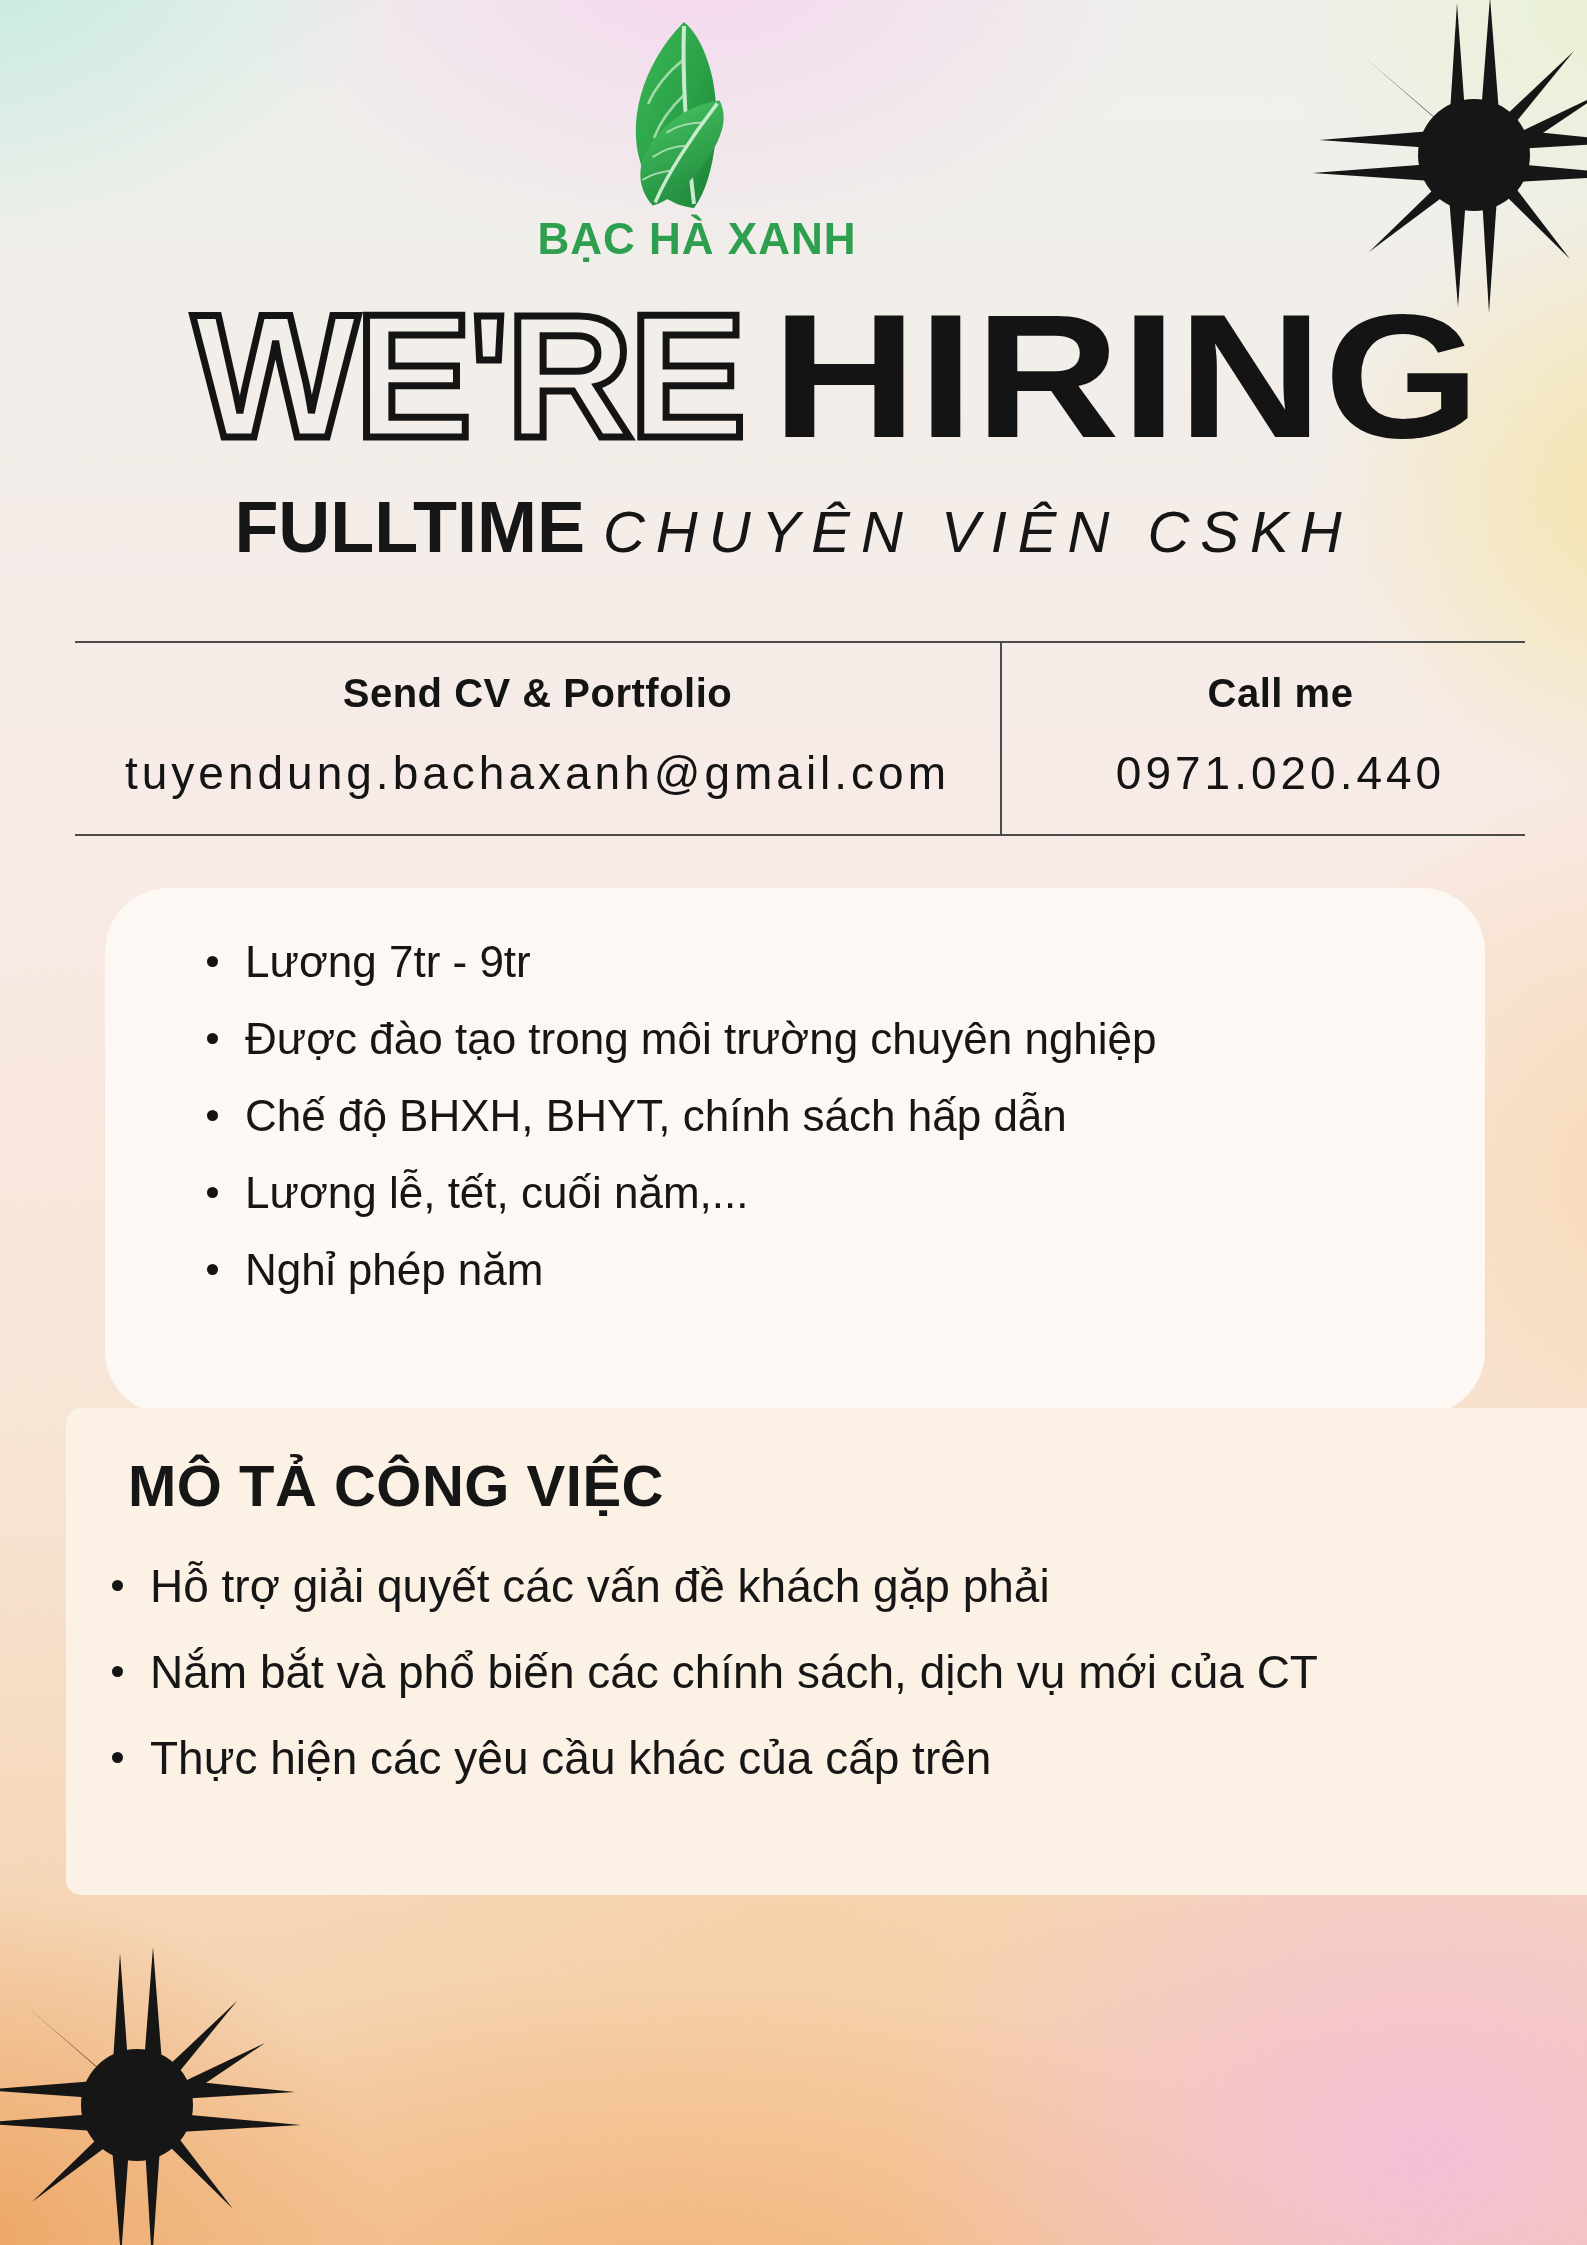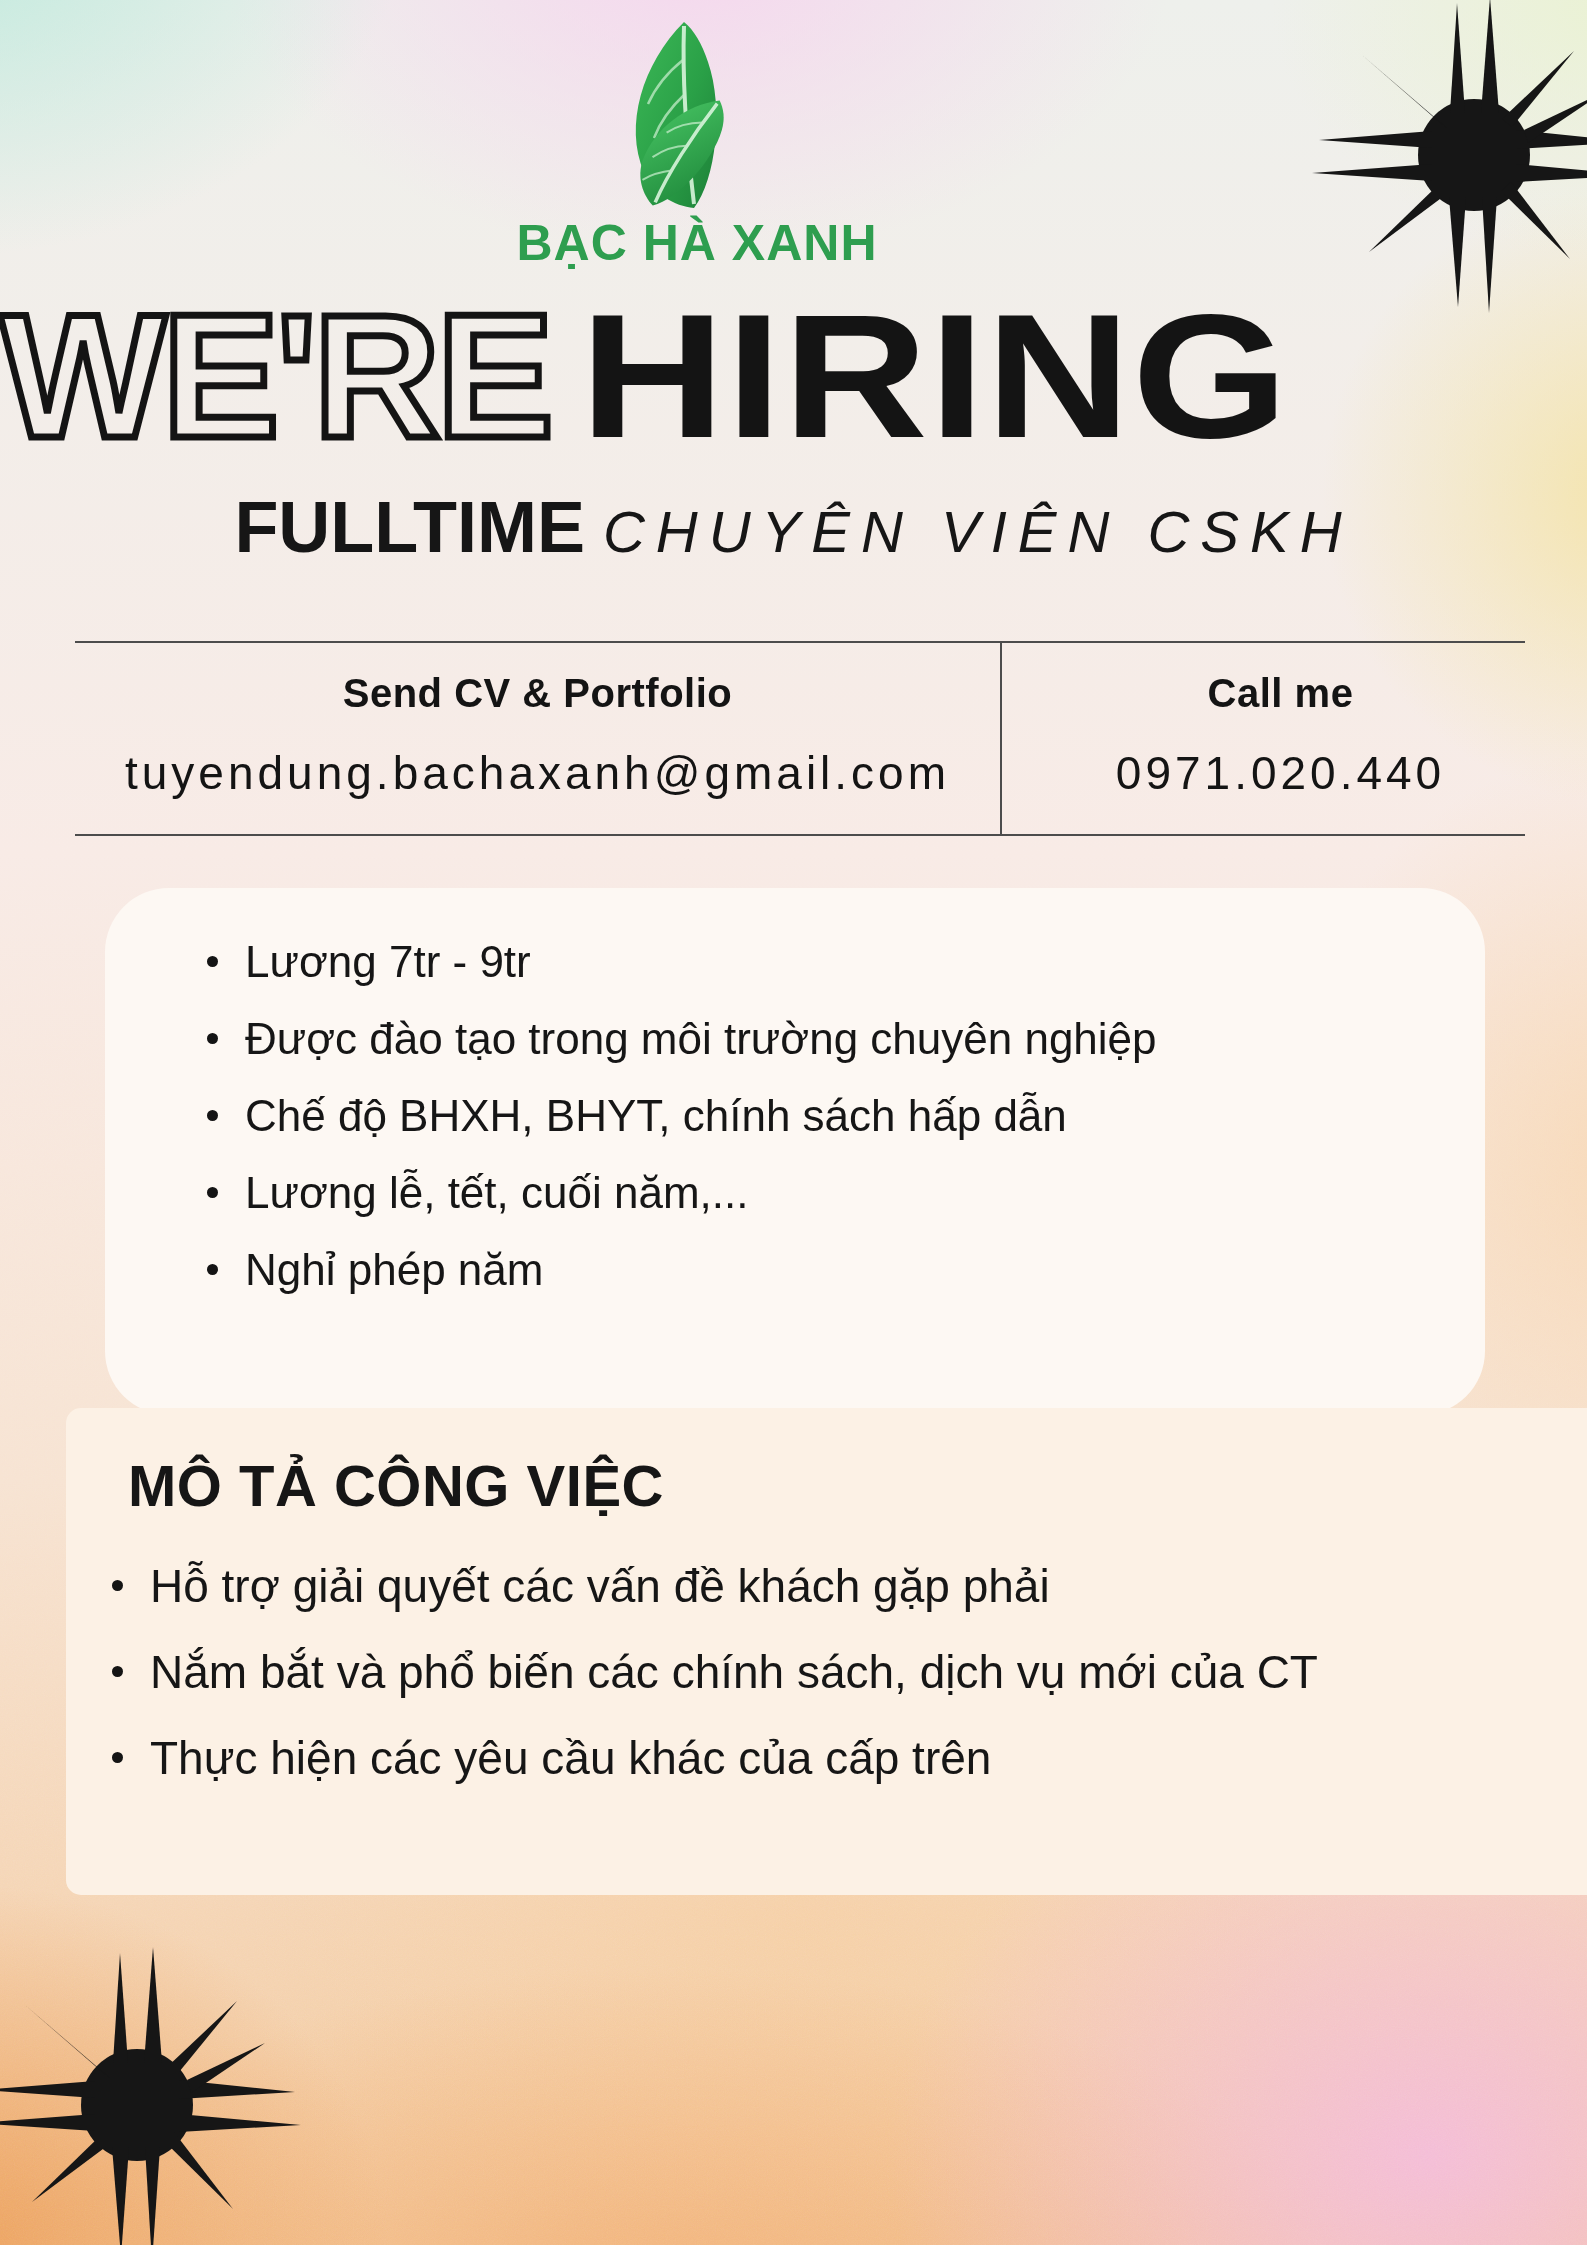--- a/index.html
+++ b/index.html
@@ -20,23 +20,23 @@
   }
   .grain{position:absolute; inset:0; width:100%; height:100%; opacity:.34; mix-blend-mode:soft-light;
     -webkit-mask-image:linear-gradient(180deg, rgba(0,0,0,.25) 0%, rgba(0,0,0,.35) 45%, rgba(0,0,0,.8) 68%, #000 82%);
             mask-image:linear-gradient(180deg, rgba(0,0,0,.25) 0%, rgba(0,0,0,.35) 45%, rgba(0,0,0,.8) 68%, #000 82%);}
   .sparkle{position:absolute; color:#161616;}
   .sparkle.tr{top:-10px; right:-52px; width:330px; height:330px;}
   .sparkle.bl{left:-28px; top:1940px; width:330px; height:330px;}
 
   .logo{position:absolute; left:612px; top:20px; width:178px; height:192px;}
   .brand{position:absolute; left:697px; top:214px; transform:translateX(-50%);
-    font-size:50px; font-weight:bold; letter-spacing:1px; color:#2e9e4f; white-space:nowrap;}
+    font-size:44px; font-weight:bold; letter-spacing:1px; color:#2e9e4f; white-space:nowrap;}
 
-  .title{position:absolute; left:0; right:0; top:288px; display:flex; align-items:flex-start; gap:30px; white-space:nowrap;}
+  .title{position:absolute; left:0; right:0; top:288px; display:flex; justify-content:center; align-items:flex-start; gap:30px; white-space:nowrap;}
   .title span{font-size:176px; line-height:1; font-weight:bold; letter-spacing:-4px; color:#141414;}
   .title .outline{color:transparent; -webkit-text-stroke:7px #141414; text-stroke:7px #141414;}
   .title .solid{display:inline-block; transform:scaleX(1.14); transform-origin:left center; letter-spacing:1px;}
 
   .subtitle{position:absolute; left:0; right:0; top:486px; display:flex; justify-content:center; align-items:baseline; gap:18px; white-space:nowrap; color:#161616;}
   .subtitle .em{font-size:72px; font-weight:bold; letter-spacing:0px;}
   .subtitle .rest{font-size:58px; font-weight:normal; letter-spacing:11px;font-style:italic;}
 
   .contact{position:absolute; left:75px; top:641px; width:1450px;
     border-top:2px solid #4c4c4c; border-bottom:2px solid #4c4c4c;

